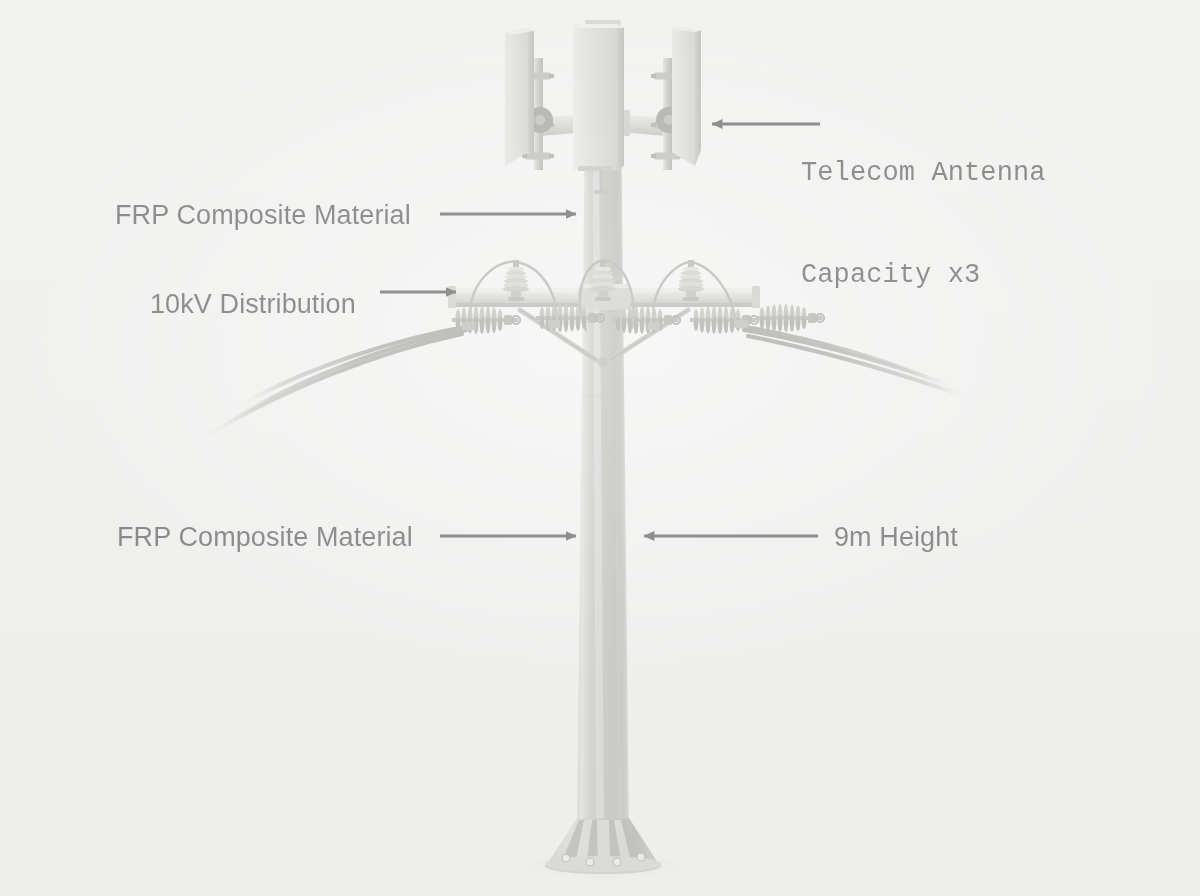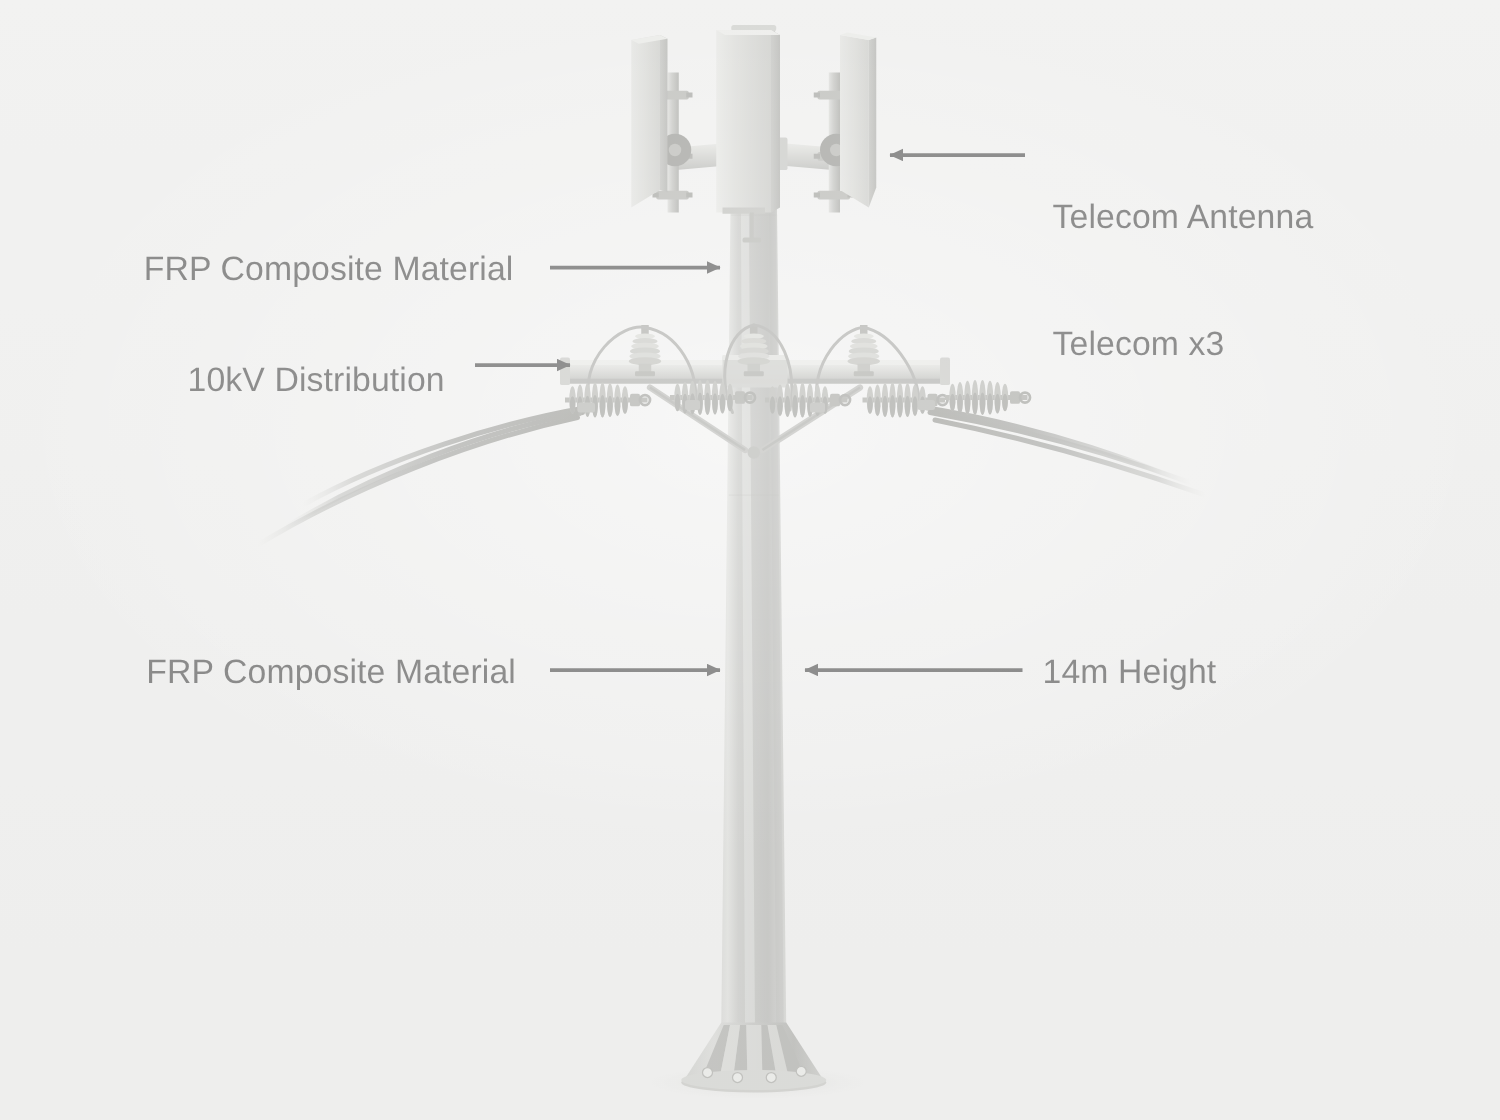--- a/index.html
+++ b/index.html
@@ -326,27 +326,27 @@
       <line x1="820" y1="124" x2="712" y2="124" marker-end="url(#arrowL)"></line>
       <line x1="440" y1="214" x2="576" y2="214" marker-end="url(#arrowR)"></line>
       <line x1="380" y1="292" x2="456" y2="292" marker-end="url(#arrowR)"></line>
       <line x1="440" y1="536" x2="576" y2="536" marker-end="url(#arrowR)"></line>
       <line x1="818" y1="536" x2="644" y2="536" marker-end="url(#arrowL)"></line>
     </g>
   </svg>
 
   <div id="labels">
 
-    <div class="ann" style="left:842px;top:88px;">
+    <div class="ann" style="left:801px;top:88px;font-family:Liberation Mono, monospace;">
       <div>Telecom Antenna</div>
-      <div>Telecom x3</div>
+      <div>Capacity x3</div>
     </div>
 
     <div class="ann" style="left:115px;top:198px;">FRP Composite Material</div>
 
     <div class="ann" style="left:150px;top:287px;">10kV Distribution</div>
 
     <div class="ann" style="left:117px;top:520px;">FRP Composite Material</div>
 
-    <div class="ann" style="left:834px;top:520px;">14m Height</div>
+    <div class="ann" style="left:834px;top:520px;">9m Height</div>
   </div>
 
 </div>
 
 </body></html>

